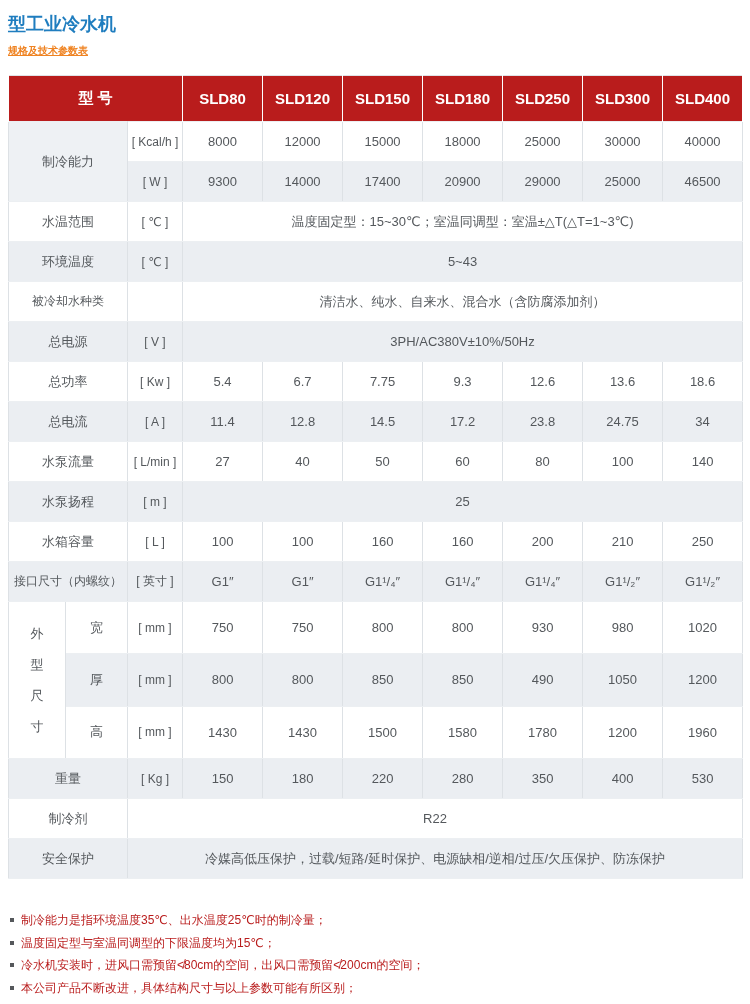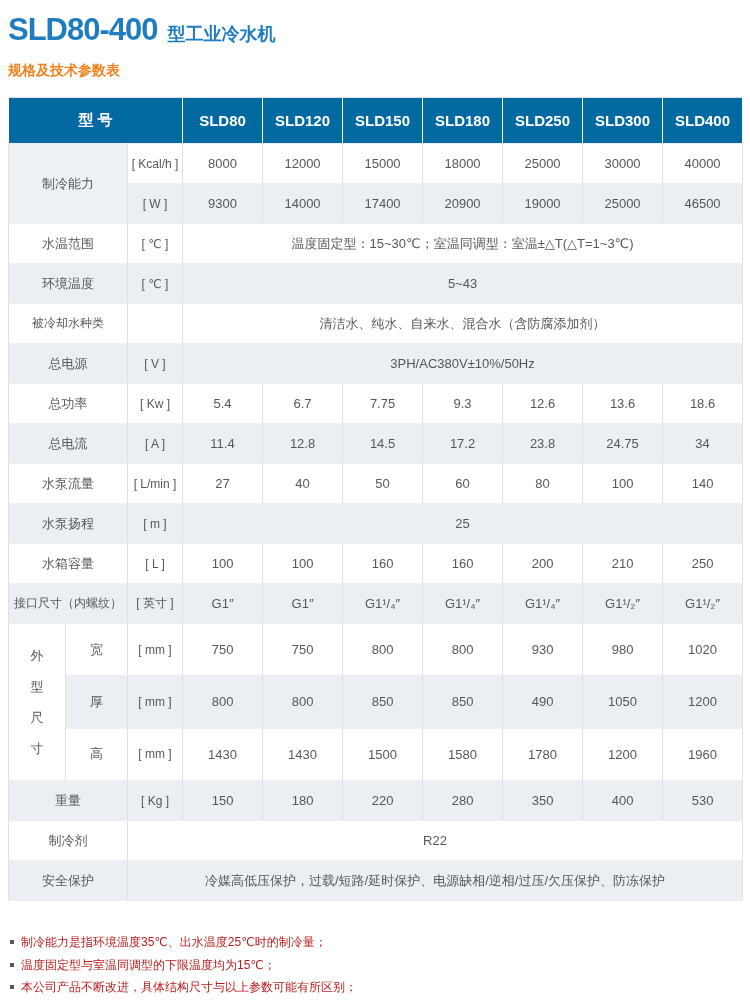--- a/index.html
+++ b/index.html
@@ -13,21 +13,21 @@
   .page { width:750px; height:1004px; overflow:hidden; }
 
   
   .title-wrap { padding:12px 8px 0 8px; }
   .title-line { display:flex; align-items:baseline; gap:10px; }
   .title-model {
     color:#1f7dbf; font-size:31px; font-weight:bold; letter-spacing:-1px;
   }
   .title-suffix { color:#1f7dbf; font-size:18px; font-weight:bold; }
   .subtitle {
-    margin-top:14px; color:#ef8322; font-size:14px; font-weight:bold;
+    margin-top:8px; color:#ef8322; font-size:10px; font-weight:bold;text-decoration:underline;
   }
 
   
   table.spec {
     margin:17px 0 0 8px;
     width:734px;
     border-collapse:collapse;
     table-layout:fixed;
     border:1px solid #dfe3e7;
     font-size:13px;
@@ -38,21 +38,21 @@
     border-right:1px solid #dde1e5;
     border-top:1px solid #eceff2;
     border-bottom:1px solid #eceff2;
     text-align:center;
     vertical-align:middle;
     height:40px;
     padding:0 2px;
     overflow:hidden;
   }
   tr.head th {
-    background:#0369a1;
+    background:#b91c1c;
     color:#ffffff;
     font-size:15px;
     font-weight:bold;
     height:46px;
     border-left:1px solid rgba(255,255,255,0.35);
     border-right:1px solid rgba(255,255,255,0.35);
     border-top:none; border-bottom:none;text-align:center;
   }
   tr.r-gray td { background:#ebeef2; }
   tr.r-white td { background:#ffffff; }
@@ -82,21 +82,20 @@
     width:4px; height:4px; background:#55585b;
   }
 </style>
 </head>
 <body>
 
 <div class="page">
 
   <div class="title-wrap">
     <div class="title-line">
-      <span class="title-model">SLD80-400</span>
       <span class="title-suffix">型工业冷水机</span>
     </div>
     <div class="subtitle">规格及技术参数表</div>
   </div>
 
   <table class="spec">
     <colgroup>
       <col style="width:57px">
         <col style="width:62px">
         <col style="width:55px">
@@ -130,21 +129,21 @@
         <td>25000</td>
         <td>30000</td>
         <td>40000</td>
       </tr>
       <tr class="r-gray">
         <td class="unit">[ W ]</td>
         <td>9300</td>
         <td>14000</td>
         <td>17400</td>
         <td>20900</td>
-        <td>19000</td>
+        <td>29000</td>
         <td>25000</td>
         <td>46500</td>
       </tr>
 
       <tr class="r-white">
         <td colspan="2">水温范围</td>
         <td class="unit">[ ℃ ]</td>
         <td colspan="7">温度固定型：15~30℃；室温同调型：室温±△T(△T=1~3℃)</td>
       </tr>
 
@@ -290,18 +289,19 @@
         <td colspan="2">安全保护</td>
         <td colspan="8">冷媒高低压保护，过载/短路/延时保护、电源缺相/逆相/过压/欠压保护、防冻保护</td>
       </tr>
     </tbody>
   </table>
 
   <div class="notes">
     <ul class="notes-list">
       <li>制冷能力是指环境温度35℃、出水温度25℃时的制冷量；</li>
       <li>温度固定型与室温同调型的下限温度均为15℃；</li>
+      <li>冷水机安装时，进风口需预留≮80cm的空间，出风口需预留≮200cm的空间；</li>
       <li>本公司产品不断改进，具体结构尺寸与以上参数可能有所区别；</li>
 
     </ul>
   </div>
 
 </div>
 
 </body></html>

